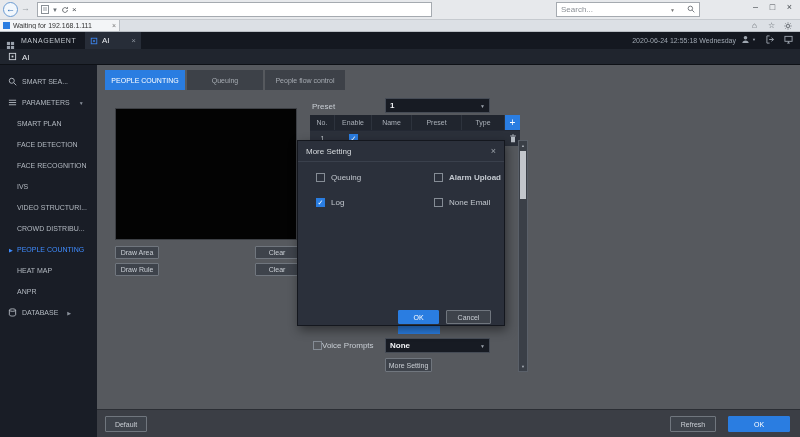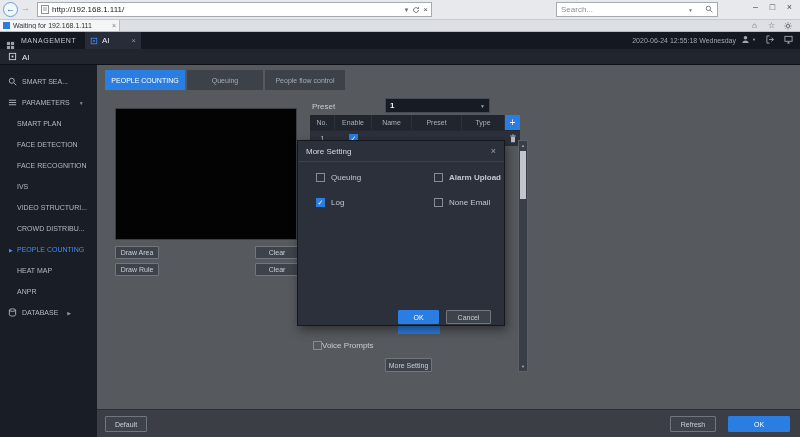--- a/index.html
+++ b/index.html
@@ -7,21 +7,21 @@
   body{font-family:"Liberation Sans",sans-serif;background:#55585d;}
   #screen{position:relative;width:800px;height:437px;}
 
   
   #brow1{position:absolute;left:0;top:0;width:800px;height:20px;background:#e7e9ec;border-bottom:1px solid #c6cacf;}
   #back-btn{position:absolute;left:3px;top:2px;width:15px;height:15px;border:1px solid #6b9bd2;border-radius:50%;color:#2e6db4;font-size:9px;line-height:13px;text-align:center;background:#f2f7fc;}
   #fwd-btn{position:absolute;left:21px;top:3px;color:#9aa0a6;font-size:9px;}
   #addr{position:absolute;left:37px;top:2px;width:395px;height:15px;background:#fff;border:1px solid #a5aab0;display:flex;align-items:center;font-size:8px;color:#222;padding:0 3px;gap:3px;}
   #addr .url{flex:1;white-space:nowrap;overflow:hidden;}
   #addr .aic{color:#6a7076;font-size:6px;display:flex;align-items:center;}
-  #search{position:absolute;left:556px;top:2px;width:162px;height:15px;background:#fff;border:1px solid #a5aab0;display:flex;align-items:center;font-size:8px;color:#8b9096;padding:0 4px;gap:12px;}
+  #search{position:absolute;left:556px;top:2px;width:144px;height:15px;background:#fff;border:1px solid #a5aab0;display:flex;align-items:center;font-size:8px;color:#8b9096;padding:0 4px;gap:12px;}
   #search .sp{flex:1;}
   #winctl{position:absolute;right:2px;top:0;display:flex;}
   #winctl span{width:17px;height:16px;text-align:center;font-size:9px;color:#4a4f54;line-height:15px;}
 
   
   #brow2{position:absolute;left:0;top:20px;width:800px;height:12px;background:#dce0e5;border-bottom:1px solid #b8bdc3;}
   #btab{position:absolute;left:0;top:0;width:120px;height:11px;background:#f3f5f7;border-right:1px solid #b8bdc3;display:flex;align-items:center;padding:0 3px;gap:3px;font-size:7px;color:#333;}
   #btab .fav{width:7px;height:7px;background:#2a7de1;flex:0 0 auto;}
   #btab .ttl{flex:1;white-space:nowrap;overflow:hidden;}
   #btab .x{color:#777;font-size:7px;}
@@ -114,21 +114,20 @@
     <div id="back-btn">←</div>
     <div id="fwd-btn">→</div>
     <div id="addr">
       <span class="aic">
         <svg width="8" height="9" viewBox="0 0 8 9">
             <rect x="0.5" y="0.5" width="7" height="8" fill="#fff" stroke="#8a9096"></rect>
             <line x1="2" y1="3" x2="6" y2="3" stroke="#9aa0a6"></line>
             <line x1="2" y1="5" x2="6" y2="5" stroke="#9aa0a6"></line>
           </svg>
       </span>
-      <span class="url">http://192.168.1.111/</span>
       <span class="aic">▼</span>
       <span class="aic">
         <svg width="8" height="8" viewBox="0 0 10 10">
             <path d="M8 5a3 3 0 1 1-1-2.2" fill="none" stroke="#4a4f54"></path>
             <path d="M8.6 1v2.4H6.2z" fill="#4a4f54"></path>
           </svg>
       </span>
       <span class="aic" style="font-size:8px;color:#4a4f54;">×</span>
     </div>
     <div id="search">
@@ -346,20 +345,24 @@
       <div class="thumb"></div>
       <div class="sa dn">▼</div>
     </div>
 
     <div id="partial-btn"></div>
 
     <div id="voice-row">
       <span class="cb"></span>
       <span>Voice Prompts</span>
     </div>
+    <div class="dd" id="voice-dd">
+      <span class="ddv">None</span>
+      <span class="dda">▼</span>
+    </div>
     <div class="btn" id="more-setting">
         <span>More Setting</span>
       </div>
 
     <div id="footer">
       <div class="btn" id="default-btn">
           <span>Default</span>
         </div>
       <div class="btn" id="refresh-btn">
           <span>Refresh</span>

